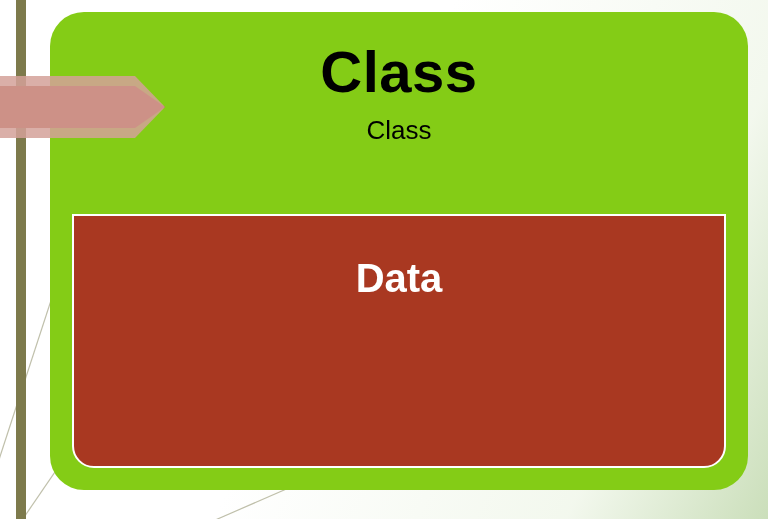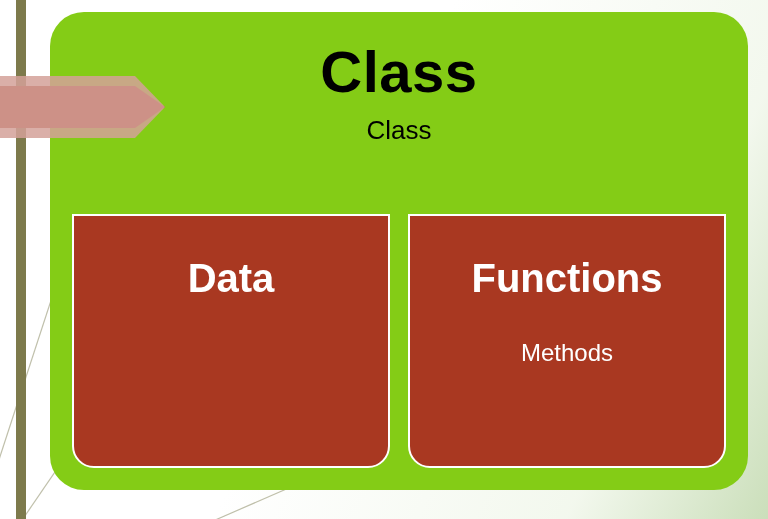--- a/index.html
+++ b/index.html
@@ -117,23 +117,19 @@
 <div class="left-bar"></div>
 
 <div class="main-card">
   <div class="title">Class</div>
   <div class="subtitle">Class</div>
 
   <div class="boxes">
     <div class="box">
       <div class="box-title">Data</div>
     </div>
-    <div class="box">
-      <div class="box-title">Functions</div>
-      <div class="box-sub">Methods</div>
-    </div>
   </div>
 </div>
 
 <svg class="arrow" viewBox="0 0 170 62">
   <polygon points="0,10 135,10 165,31 135,52 0,52" fill="#a93821"></polygon>
   <polygon points="0,0 135,0 165,31 135,62 0,62" fill="#d3a199" opacity="0.85"></polygon>
 </svg>
 
 </body></html>

